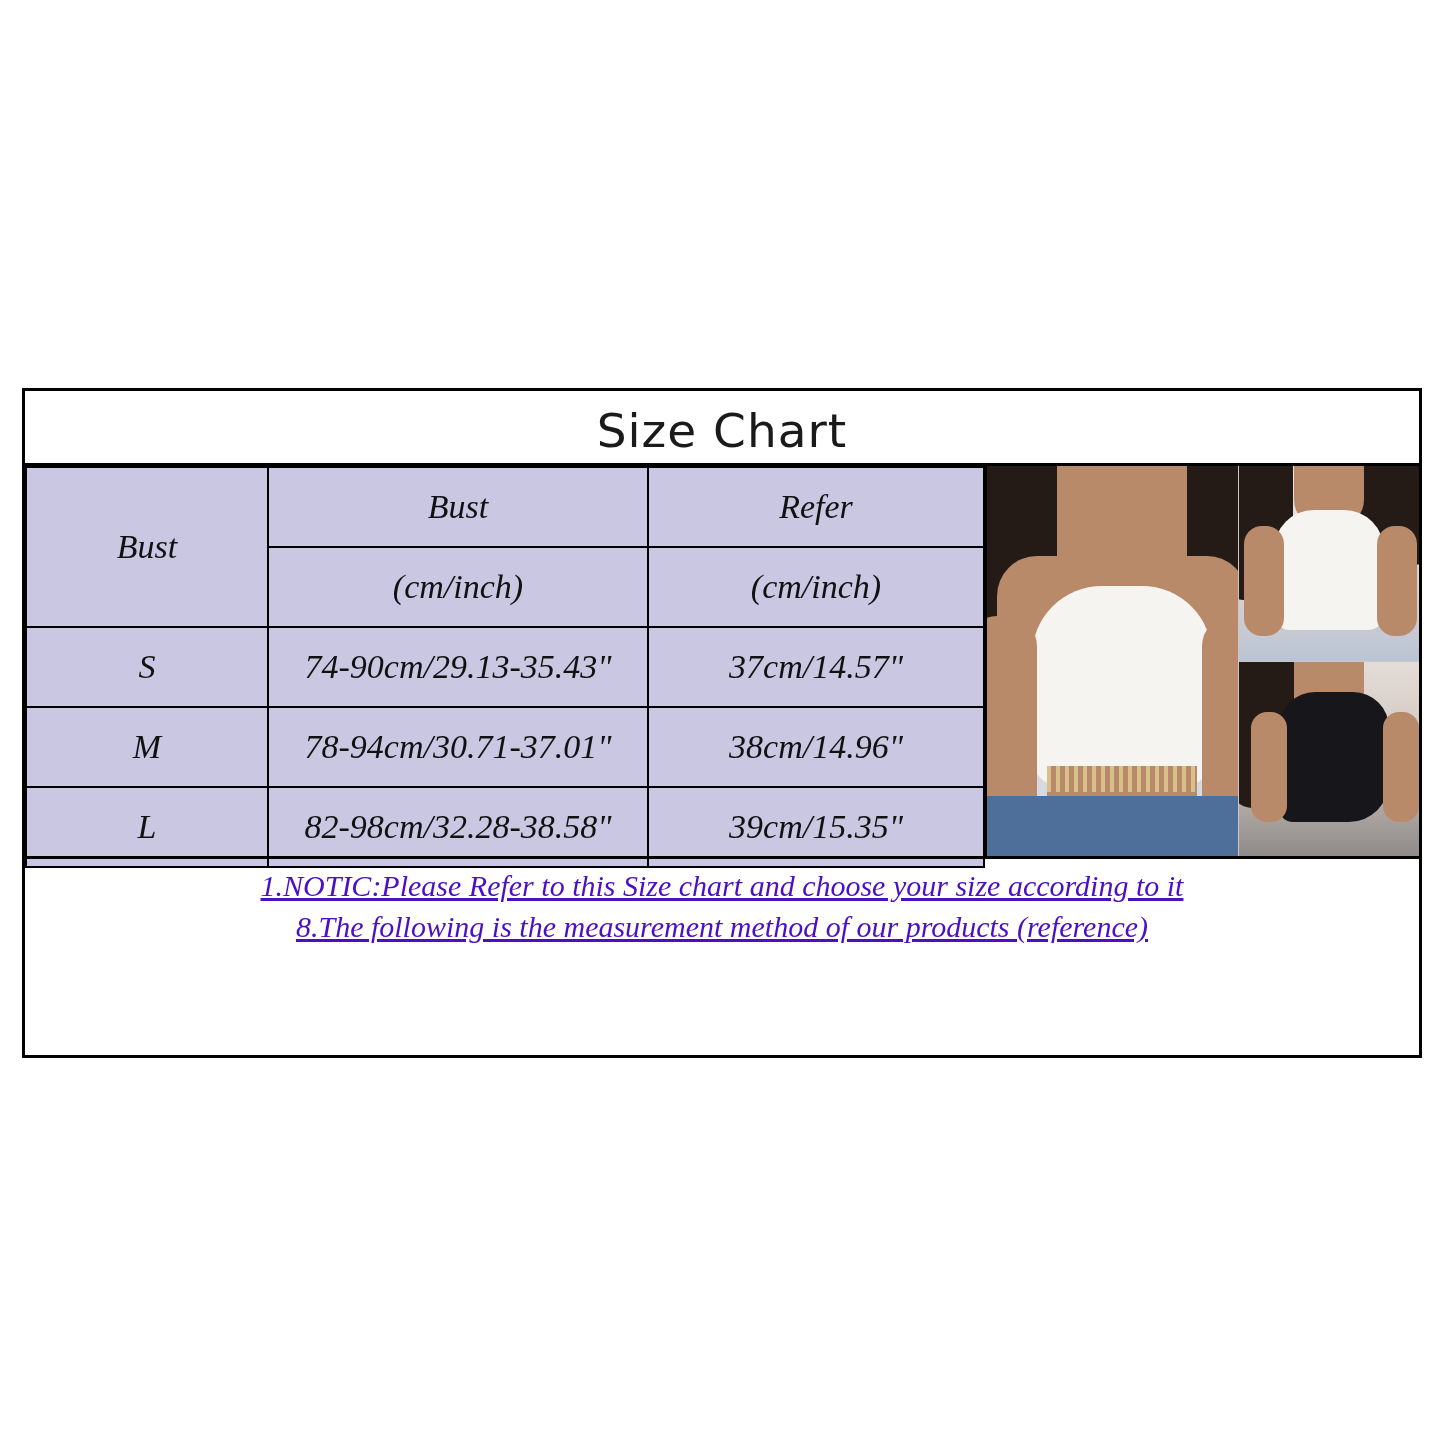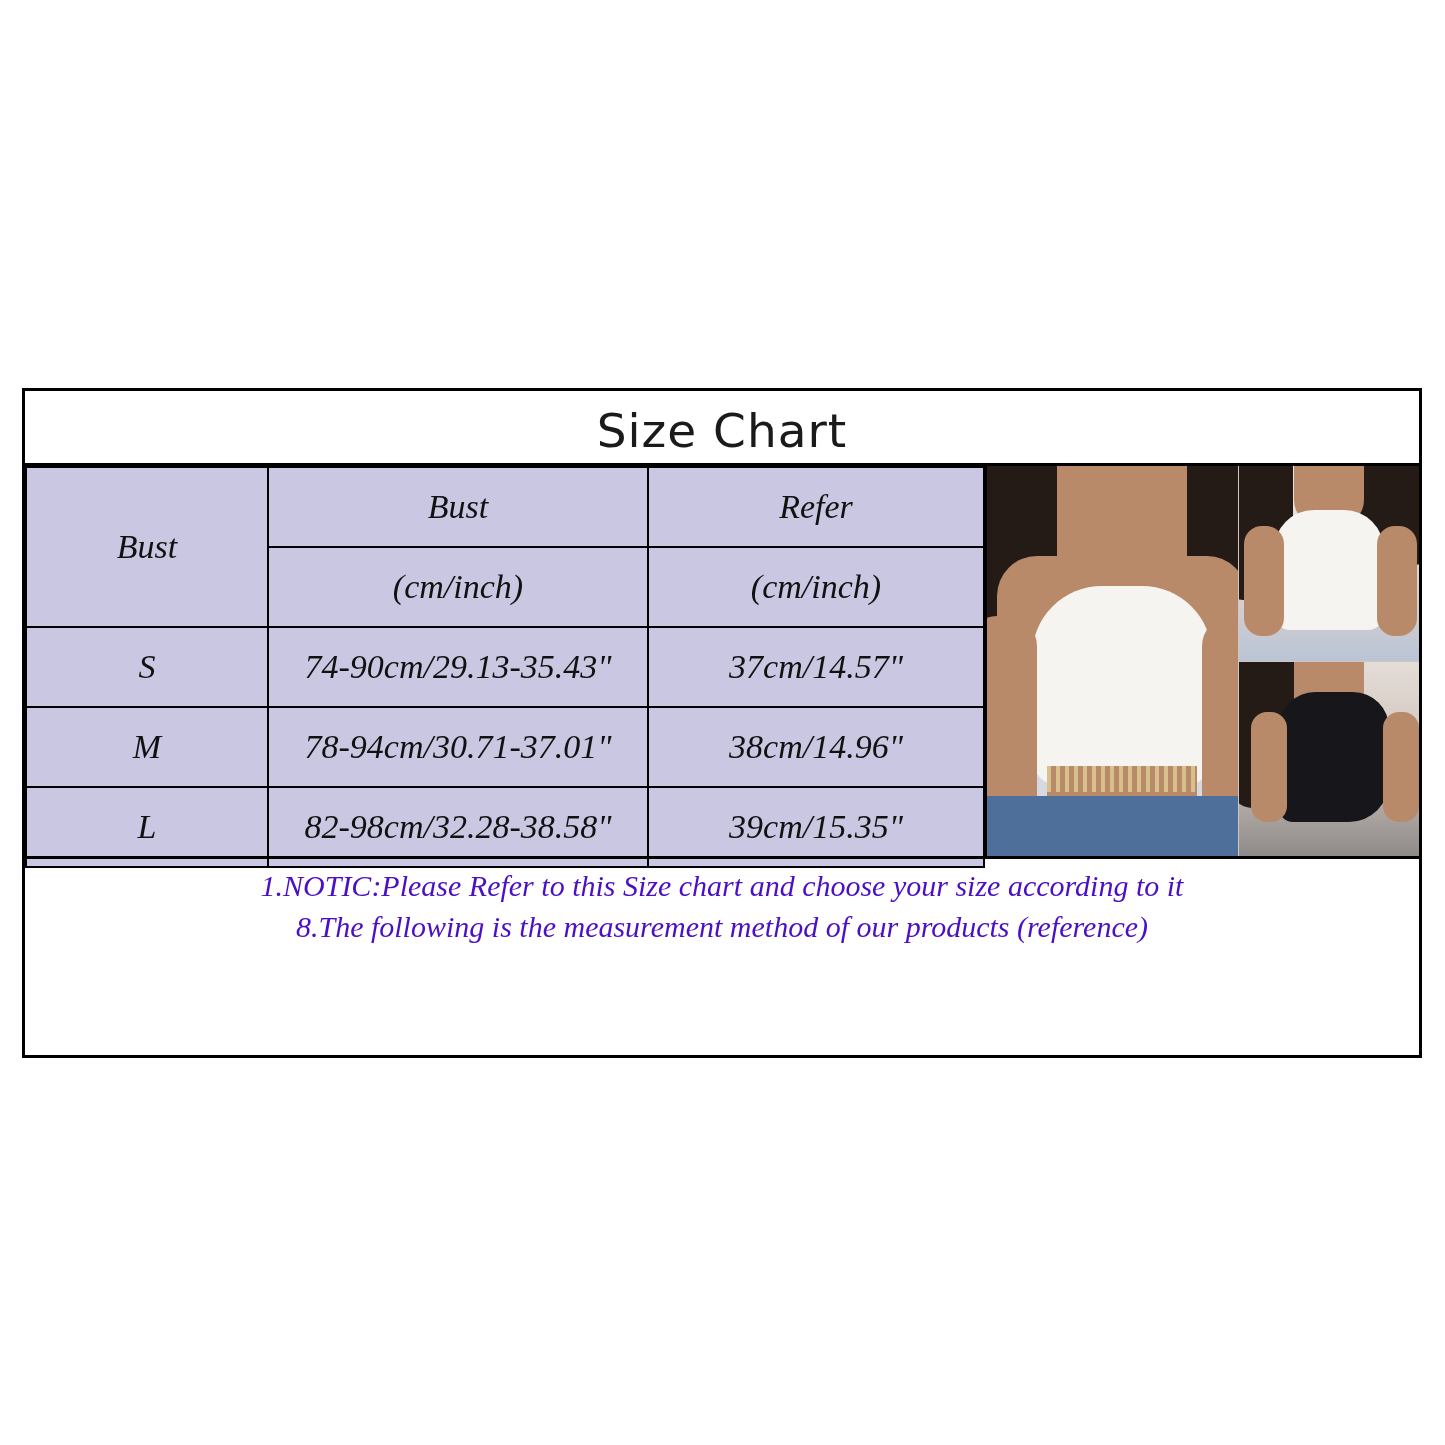--- a/index.html
+++ b/index.html
@@ -138,20 +138,21 @@
     box-sizing: border-box;
     text-align: center;
   }
   .note-line {
     color: #4b0fc4;
     font-size: 30px;
     font-style: italic;
     font-family: "Liberation Serif", serif;
     line-height: 1.38;
     white-space: nowrap;
+    text-decoration: underline;
   }
 </style>
 </head>
 <body>
 
 <div class="page">
   <div class="chart-frame">
 
     <div class="chart-title">Size Chart</div>
 

